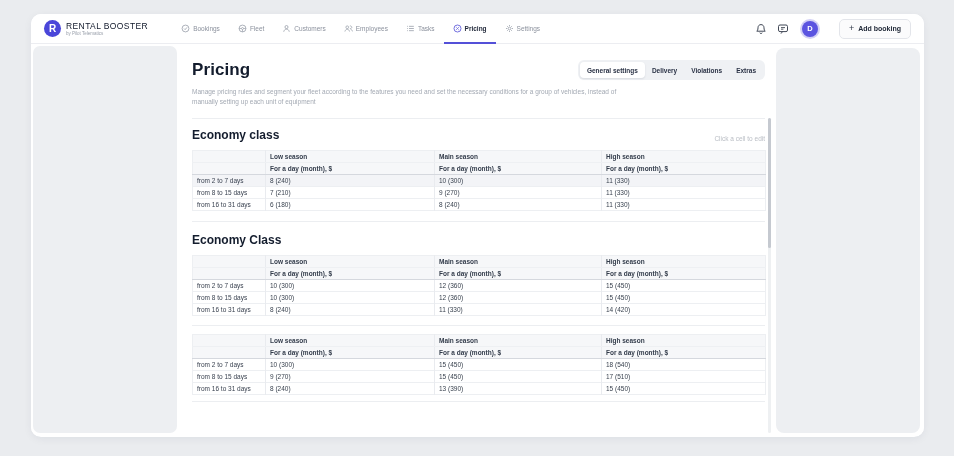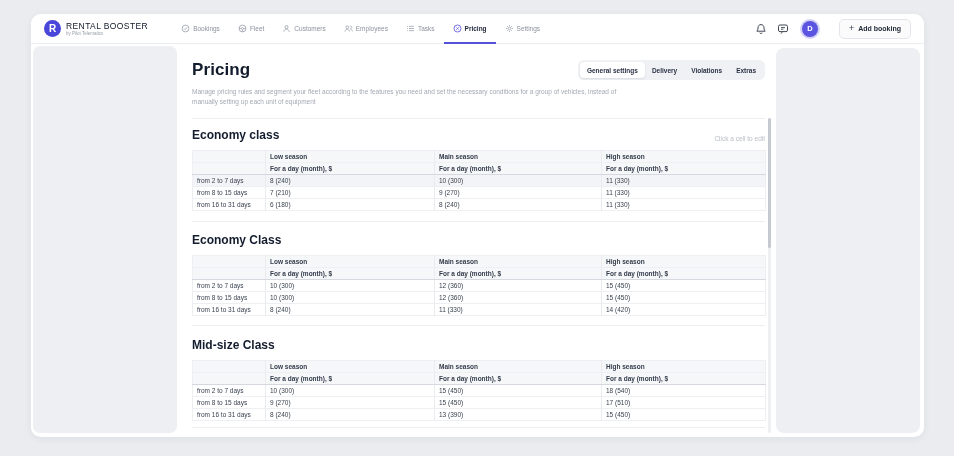--- a/index.html
+++ b/index.html
@@ -337,23 +337,20 @@
           <tr>
             <td class="rowlabel">from 16 to 31 days</td>
             <td>8 (240)</td>
             <td>11 (330)</td>
             <td>14 (420)</td>
           </tr>
         </tbody>
       </table>
       <hr class="divider d3">
 
-      <div class="sec-head h-midsize">
-        <h2 class="sec-title">Mid-size Class</h2>
-      </div>
       <table class="rates">
         <colgroup>
             <col class="c0">
             <col class="c1">
             <col class="c2">
             <col class="c3">
           </colgroup>
         <thead>
           <tr class="seasons">
             <th></th>

